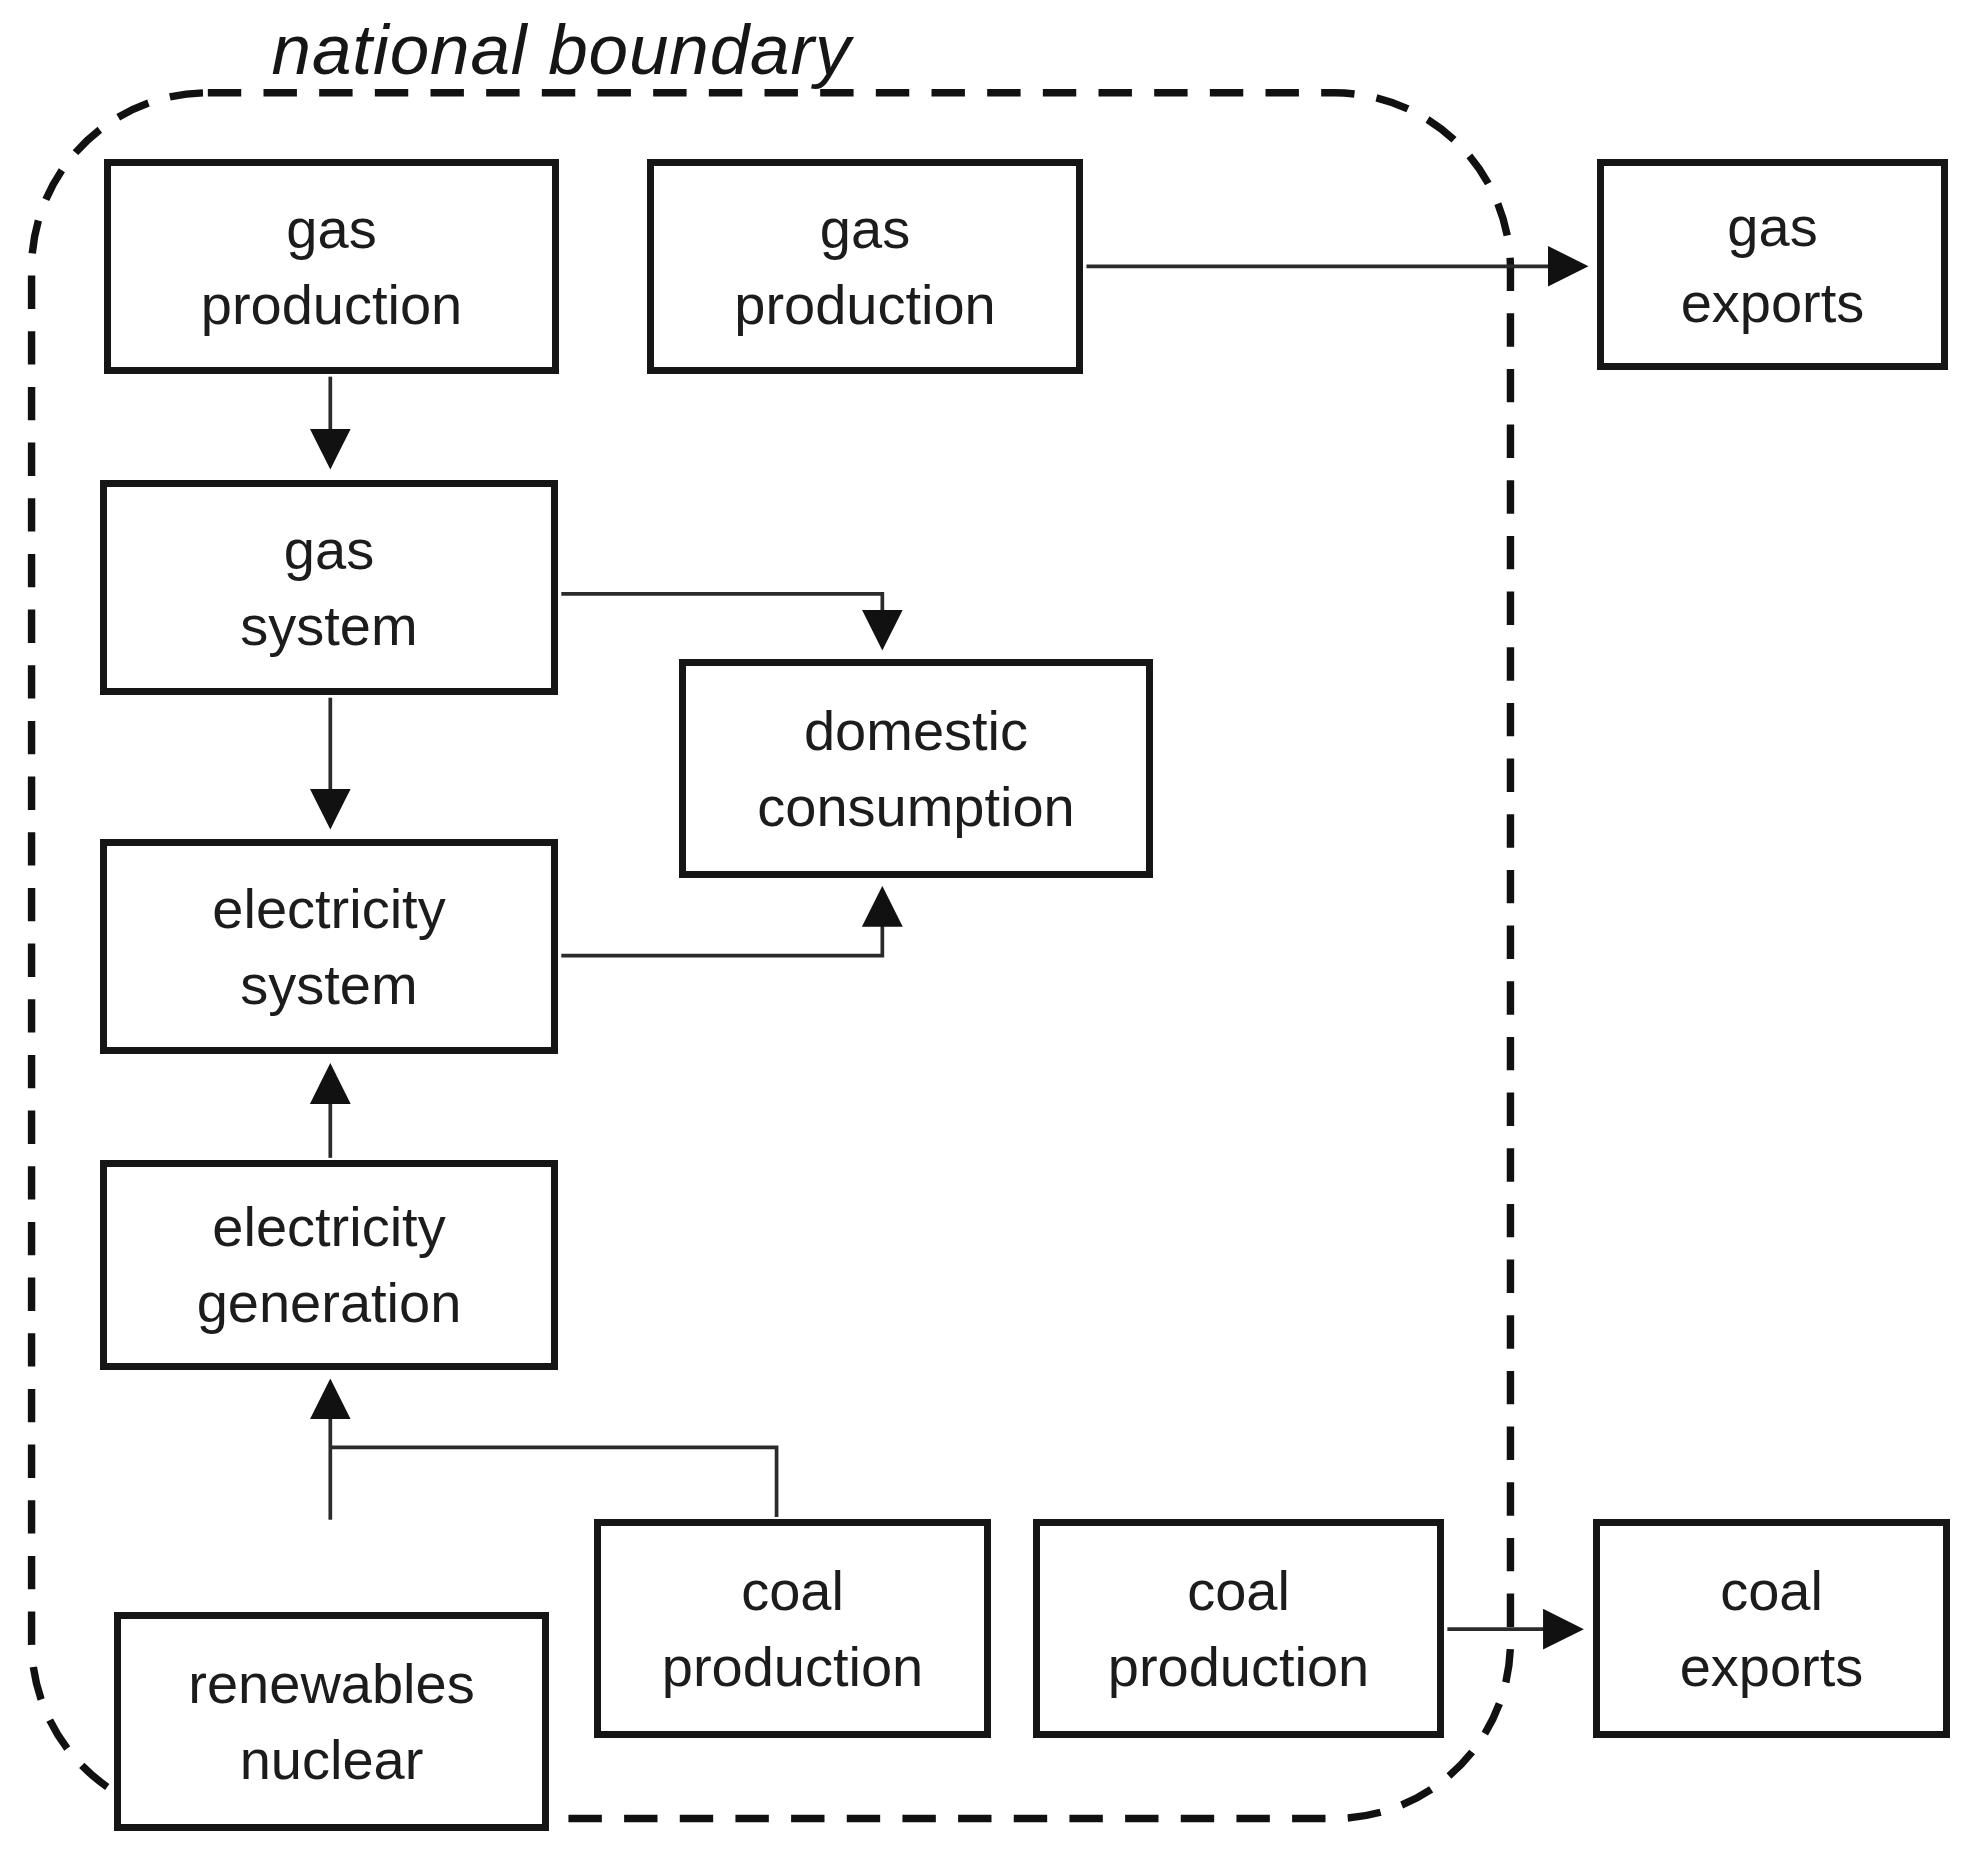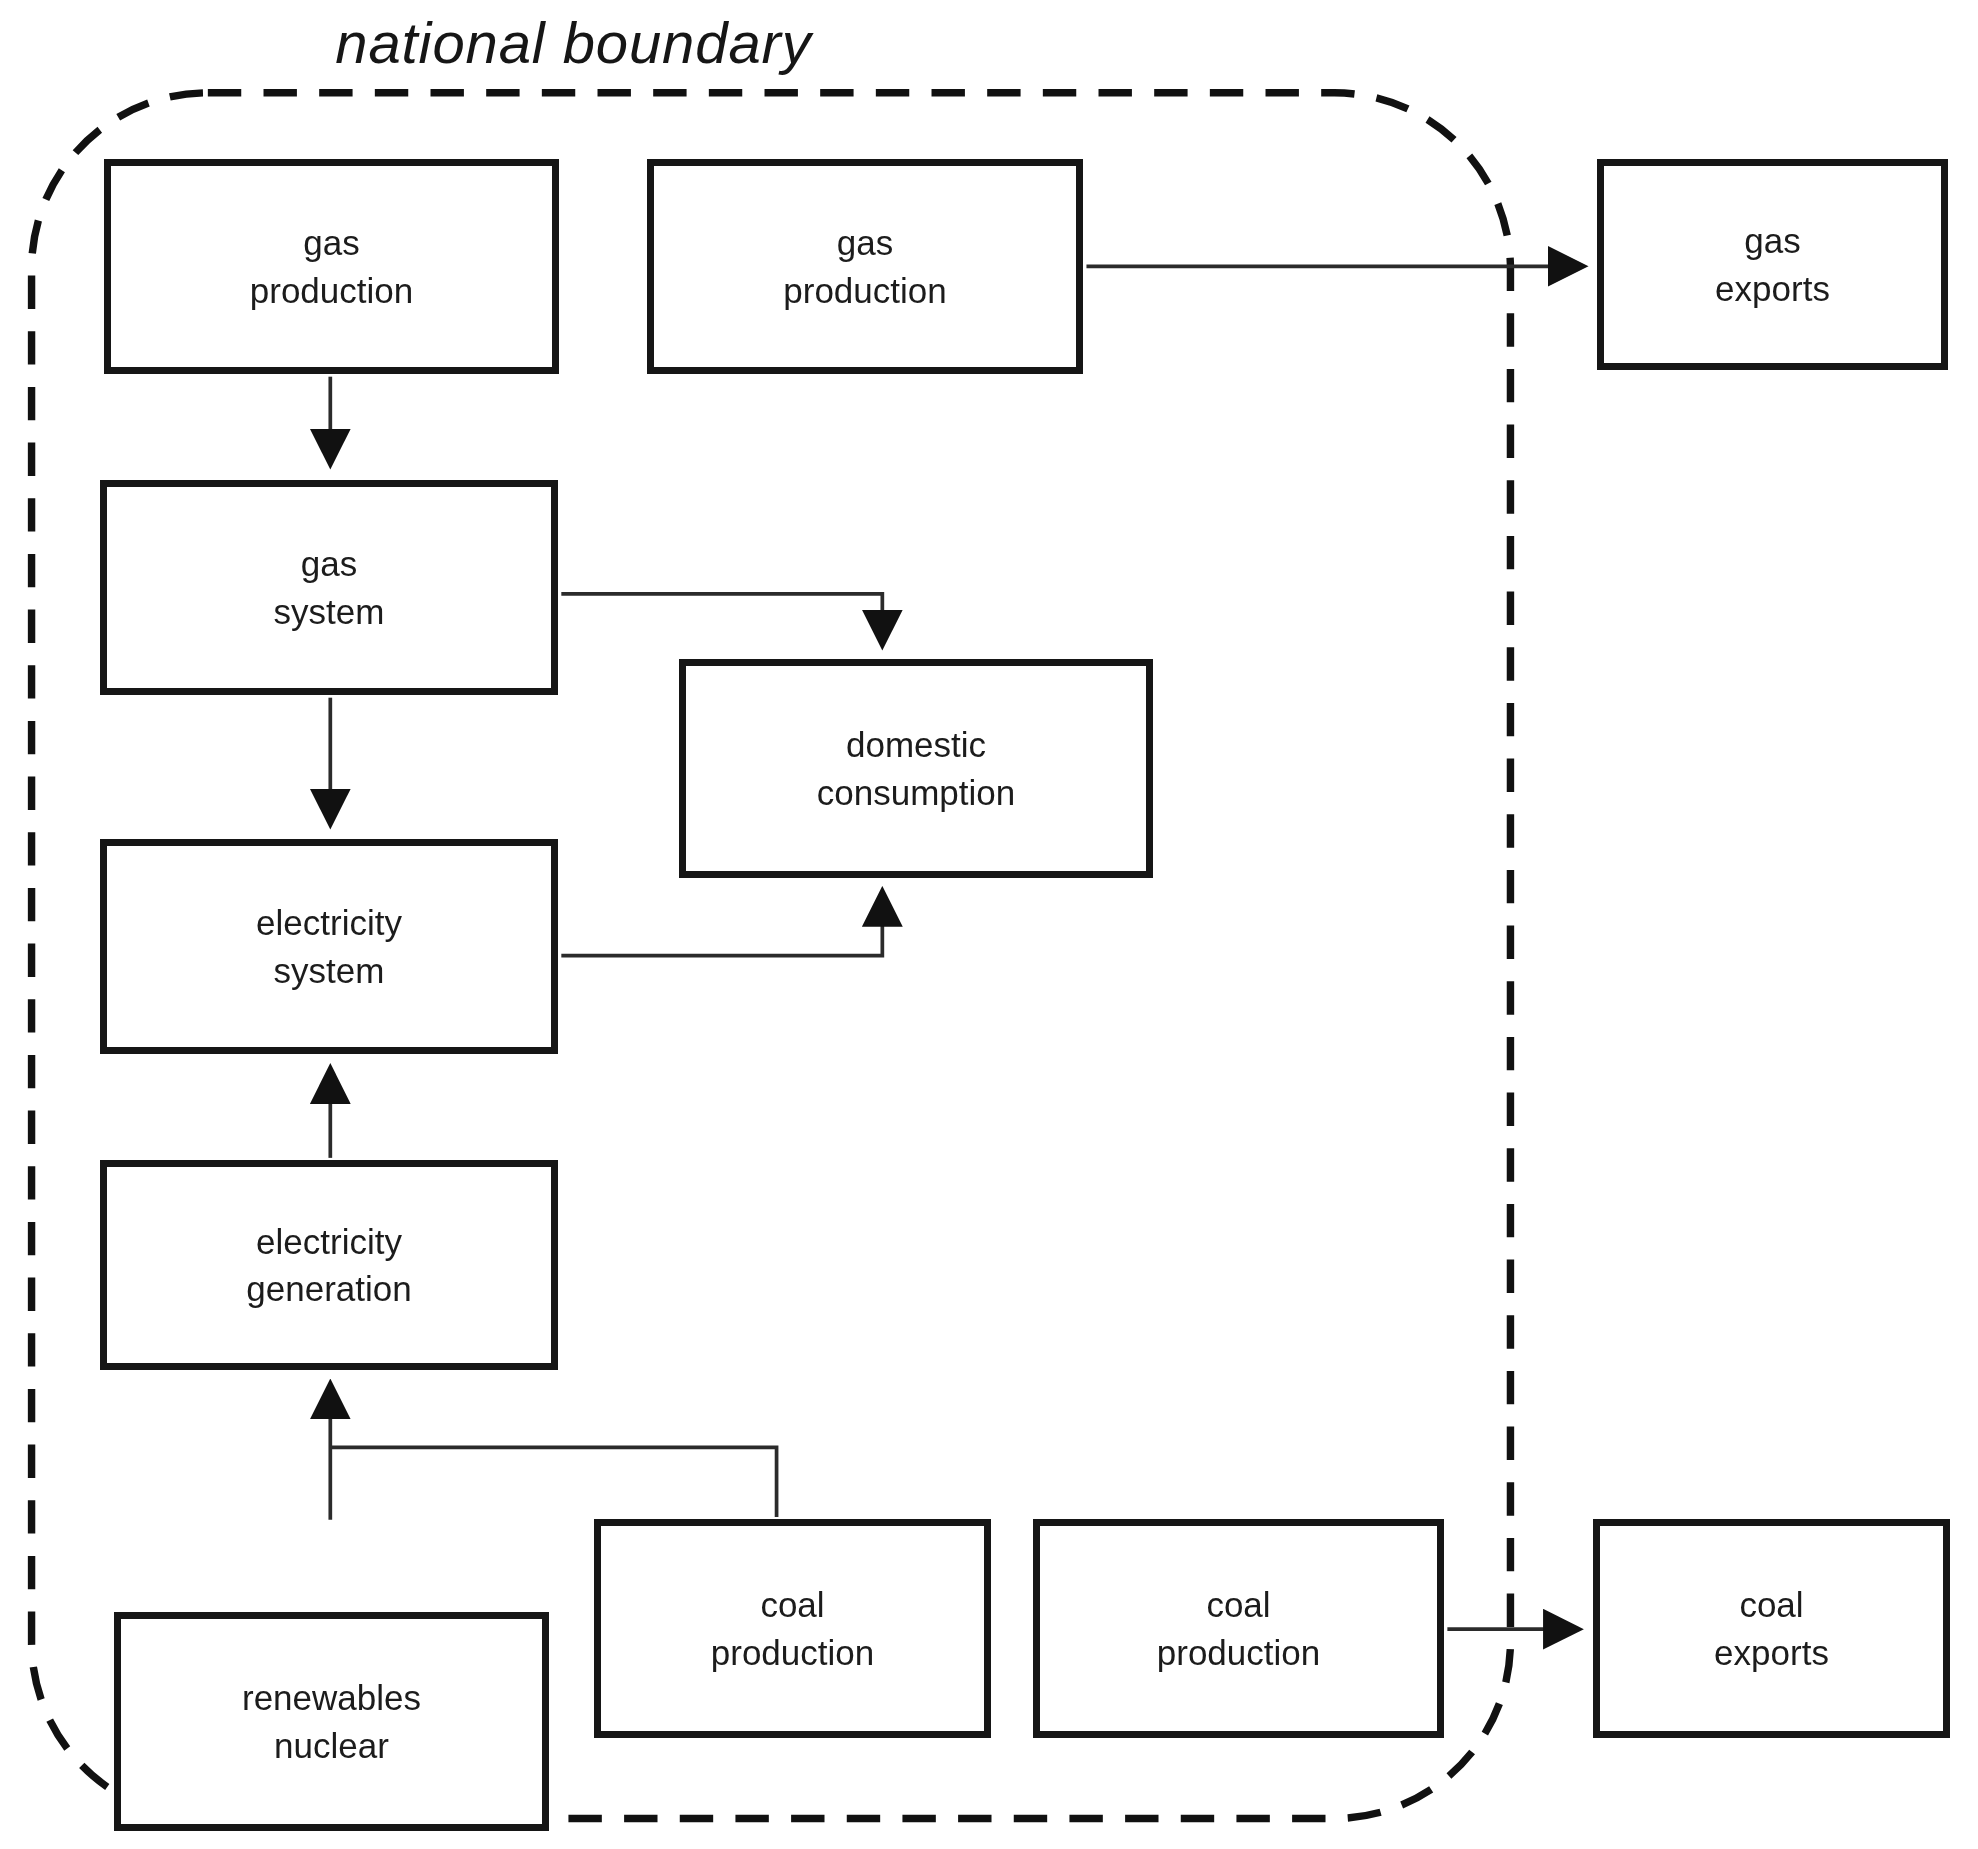--- a/index.html
+++ b/index.html
@@ -17,41 +17,41 @@
   }
   .svg-layer {
     position: absolute;
     left: 0;
     top: 0;
     width: 1979px;
     height: 1850px;
   }
   .boundary-title {
     position: absolute;
-    left: 228px;
+    left: 216px;
     top: 11px;
     width: 691px;
     text-align: center;
     font-style: italic;
-    font-size: 58px;
+    font-size: 71px;
     line-height: 1.1;
     color: #161616;
     letter-spacing: 0.9px;
   }
   .node {
     position: absolute;
     box-sizing: border-box;
     border: 7.4px solid #161616;
     background: #ffffff;
     display: flex;
     align-items: center;
     justify-content: center;
     text-align: center;
     color: #1c1c1c;
-    font-size: 35px;
+    font-size: 56px;
     line-height: 1.35;
     white-space: pre-line;
   }
   
   .n-gas-prod-a   { left: 104px;  top: 159px;  width: 455px; height: 215px; }
   .n-gas-prod-b   { left: 647px;  top: 159px;  width: 436px; height: 215px; }
   .n-gas-exports  { left: 1597px; top: 159px;  width: 351px; height: 211px; }
   .n-gas-system   { left: 100px;  top: 480px;  width: 458px; height: 215px; }
   .n-domestic     { left: 646px;  top: 659px;  width: 474px; height: 219px; margin-left: 33px; }
   .n-elec-system  { left: 100px;  top: 839px;  width: 458px; height: 215px; }

